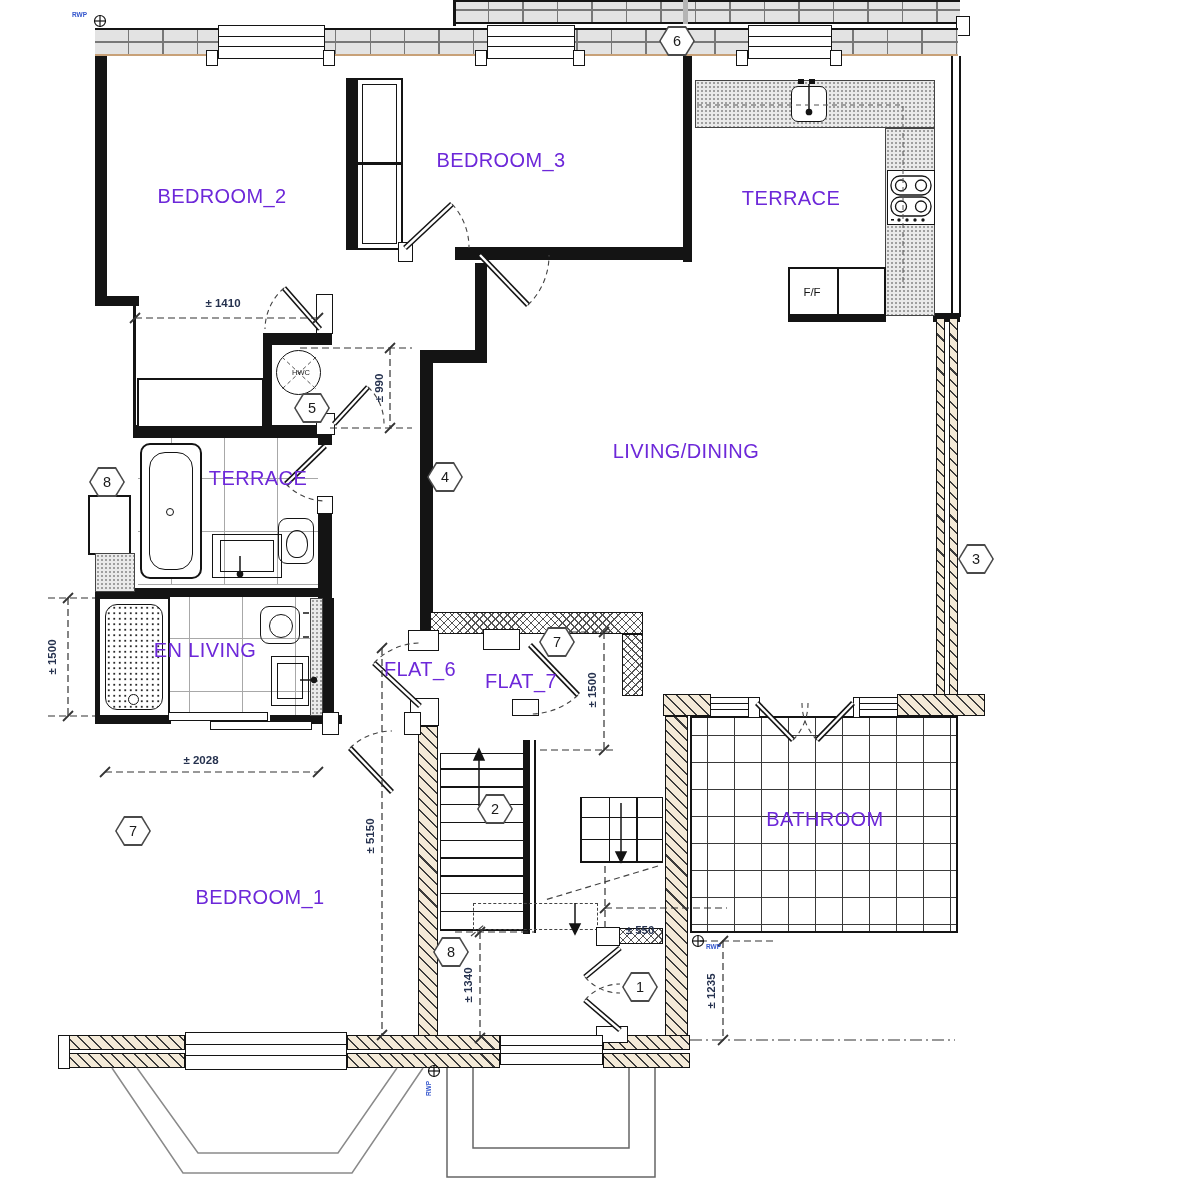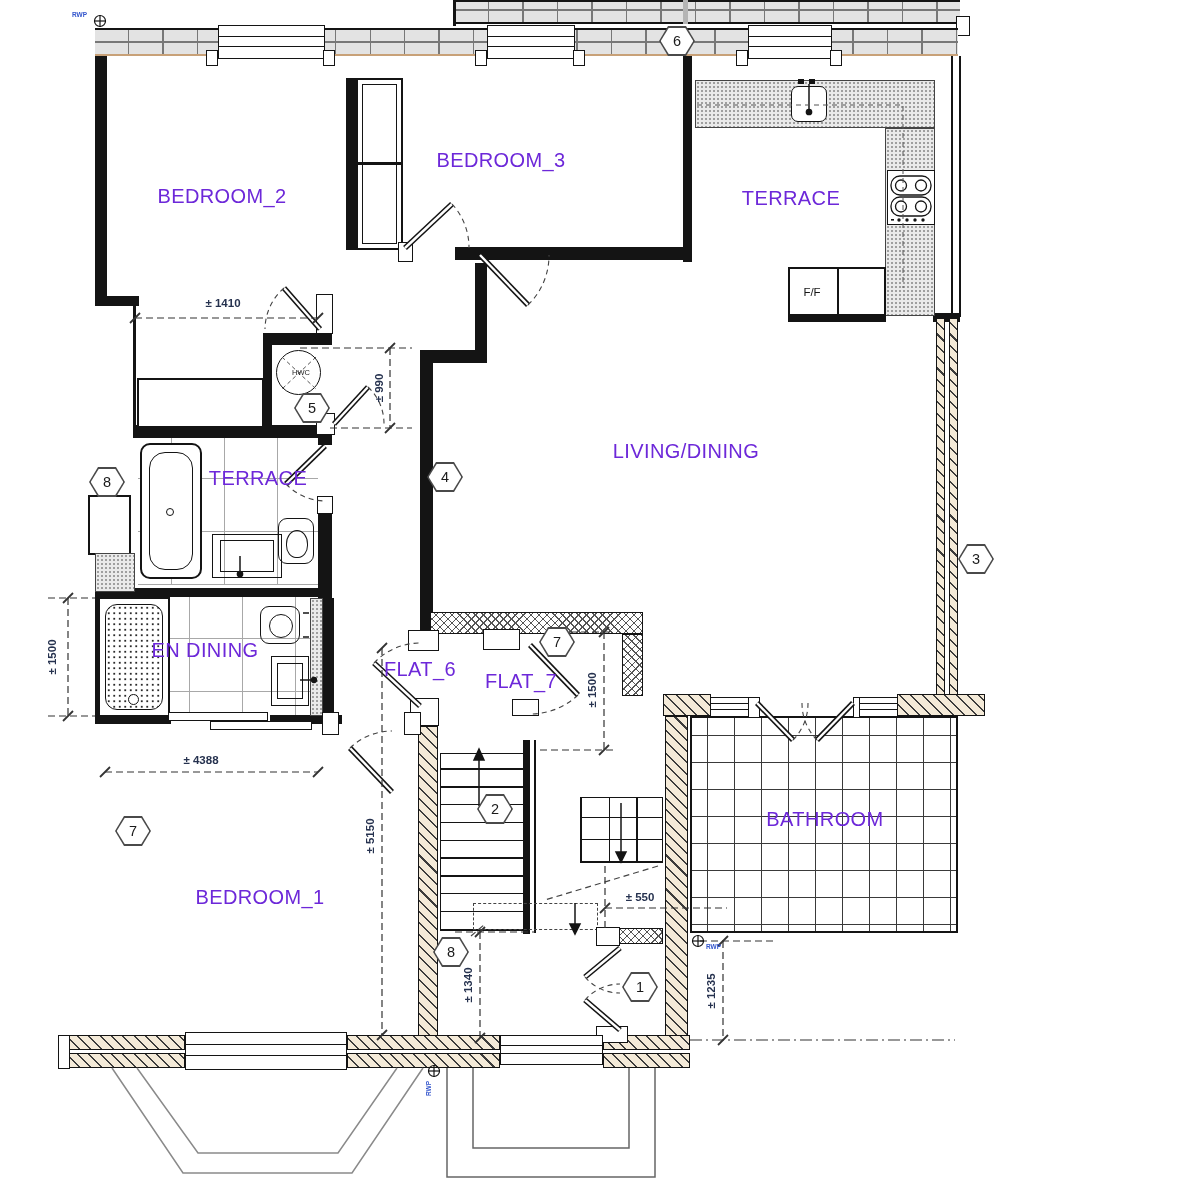--- a/index.html
+++ b/index.html
@@ -344,34 +344,34 @@
         <line x1="428" y1="1071" x2="440" y2="1071"></line>
         <line x1="434" y1="1065" x2="434" y2="1077"></line>
     </g>
   </svg>
 
   <div class="a room-label" style="left:222px;top:196px">BEDROOM_2</div>
   <div class="a room-label" style="left:501px;top:160px">BEDROOM_3</div>
   <div class="a room-label" style="left:791px;top:198px">TERRACE</div>
   <div class="a room-label" style="left:686px;top:451px">LIVING/DINING</div>
   <div class="a room-label" style="left:258px;top:478px">TERRACE</div>
-  <div class="a room-label" style="left:205px;top:650px">EN DINING</div>
+  <div class="a room-label" style="left:205px;top:650px">EN LIVING</div>
   <div class="a room-label" style="left:420px;top:669px">FLAT_6</div>
   <div class="a room-label" style="left:521px;top:681px">FLAT_7</div>
   <div class="a room-label" style="left:260px;top:897px">BEDROOM_1</div>
   <div class="a room-label" style="left:825px;top:819px">BATHROOM</div>
 
   <div class="a dim" style="left:223px;top:303px">± 1410</div>
   <div class="a dim v" style="left:379px;top:388px">± 990</div>
   <div class="a dim v" style="left:52px;top:657px">± 1500</div>
-  <div class="a dim" style="left:201px;top:760px">± 4388</div>
+  <div class="a dim" style="left:201px;top:760px">± 2028</div>
   <div class="a dim v" style="left:592px;top:690px">± 1500</div>
   <div class="a dim v" style="left:370px;top:836px">± 5150</div>
   <div class="a dim v" style="left:468px;top:985px">± 1340</div>
-  <div class="a dim" style="left:640px;top:897px">± 550</div>
+  <div class="a dim" style="left:640px;top:930px">± 550</div>
   <div class="a dim v" style="left:711px;top:991px">± 1235</div>
 
   <div class="a rwp" style="left:72px;top:11px">RWP</div>
   <div class="a rwp" style="left:706px;top:943px">RWP</div>
   <div class="a rwp" style="left:421px;top:1085px;transform:rotate(-90deg)">RWP</div>
 
   <div class="a hex" style="left:659px;top:26px">
       <div class="ho"></div>
       <div class="hi"></div>
       <div class="hn">6</div>

